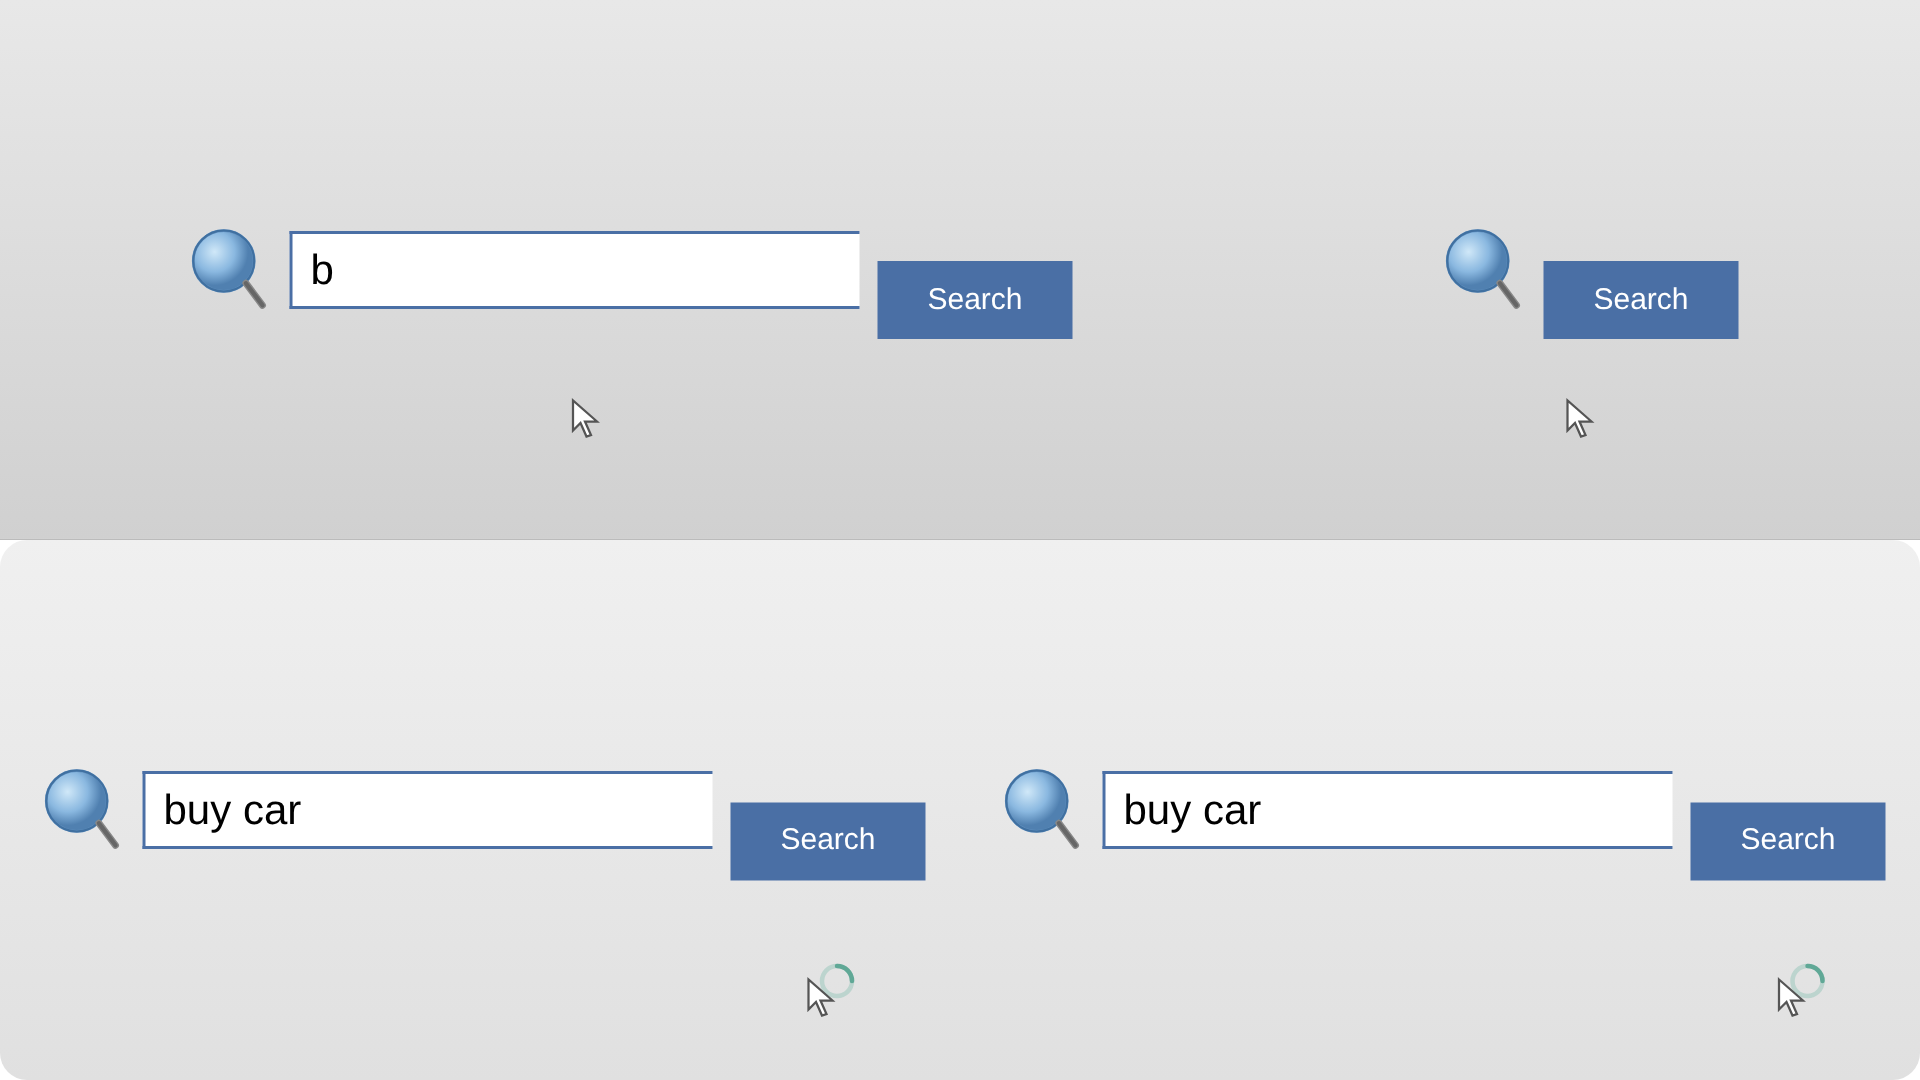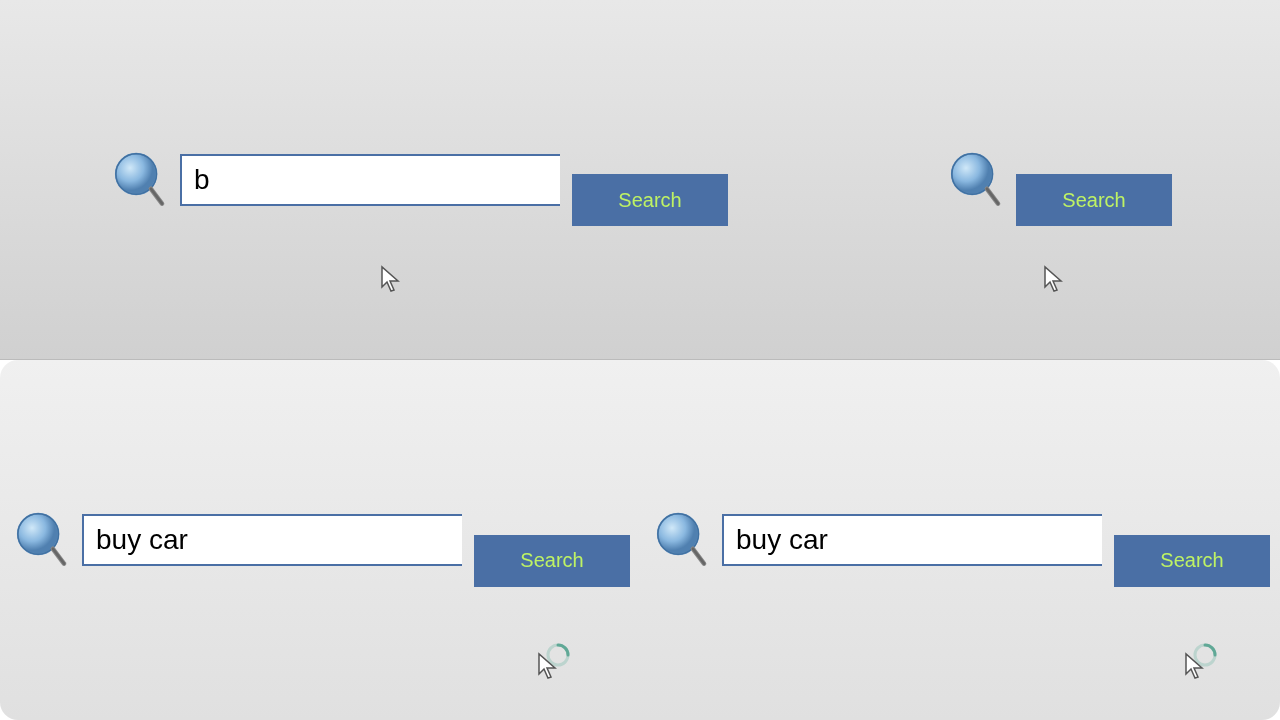--- a/index.html
+++ b/index.html
@@ -58,24 +58,24 @@
       border: 2px solid #4a6fa5;
       border-right: none;
       outline: none;
       font-size: 28px;
       padding: 0 12px;
       background: white;
       color: #000;
     }
 
     .search-button {
-      width: 156px;
+      width: 130px;
       height: 52px;
       background-color: #4a6fa5;
-      color: #bef264;
+      color: #ffffff;
       border: none;
       font-size: 20px;
       cursor: pointer;
       font-weight: normal;
       margin-top: 41px;
     }
   </style>
 </head>
 <body>
 

